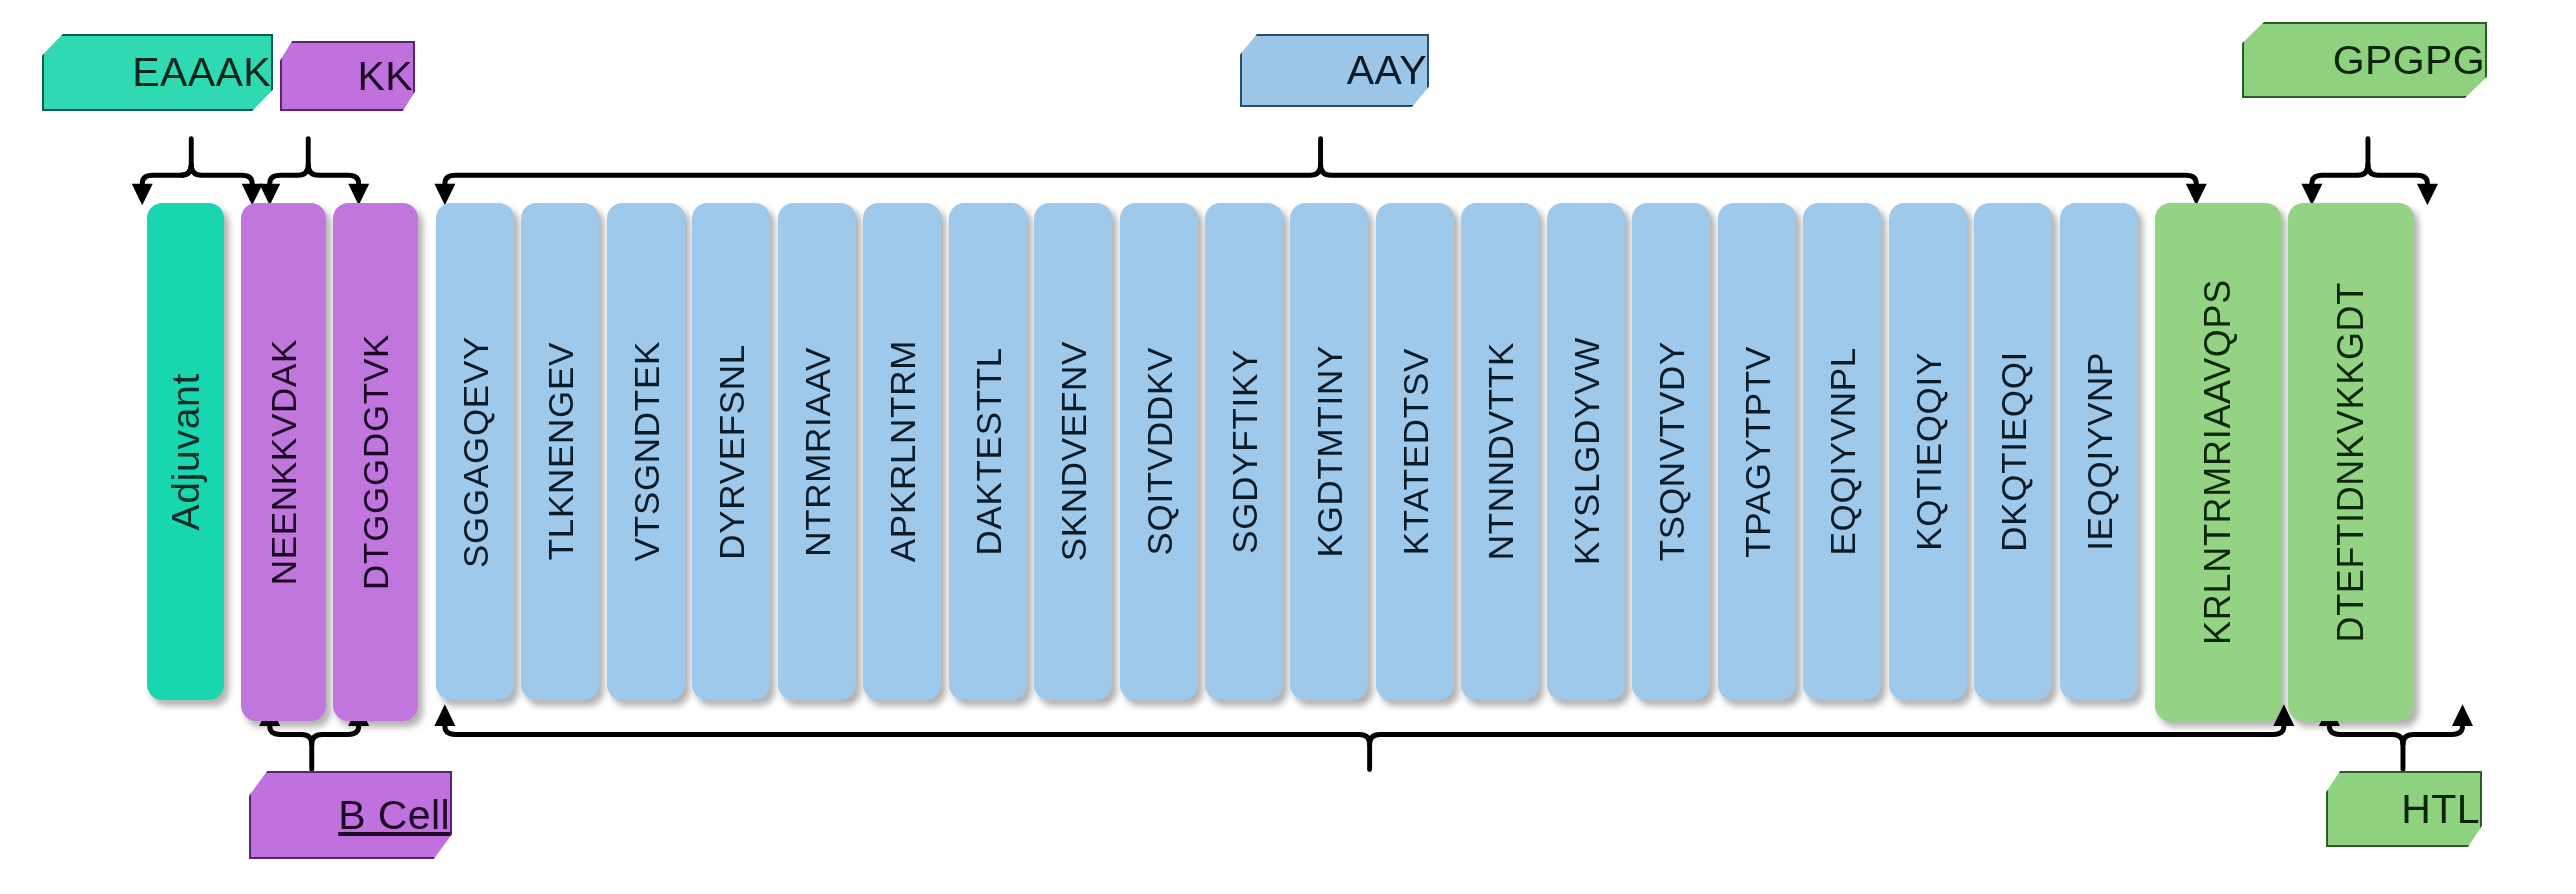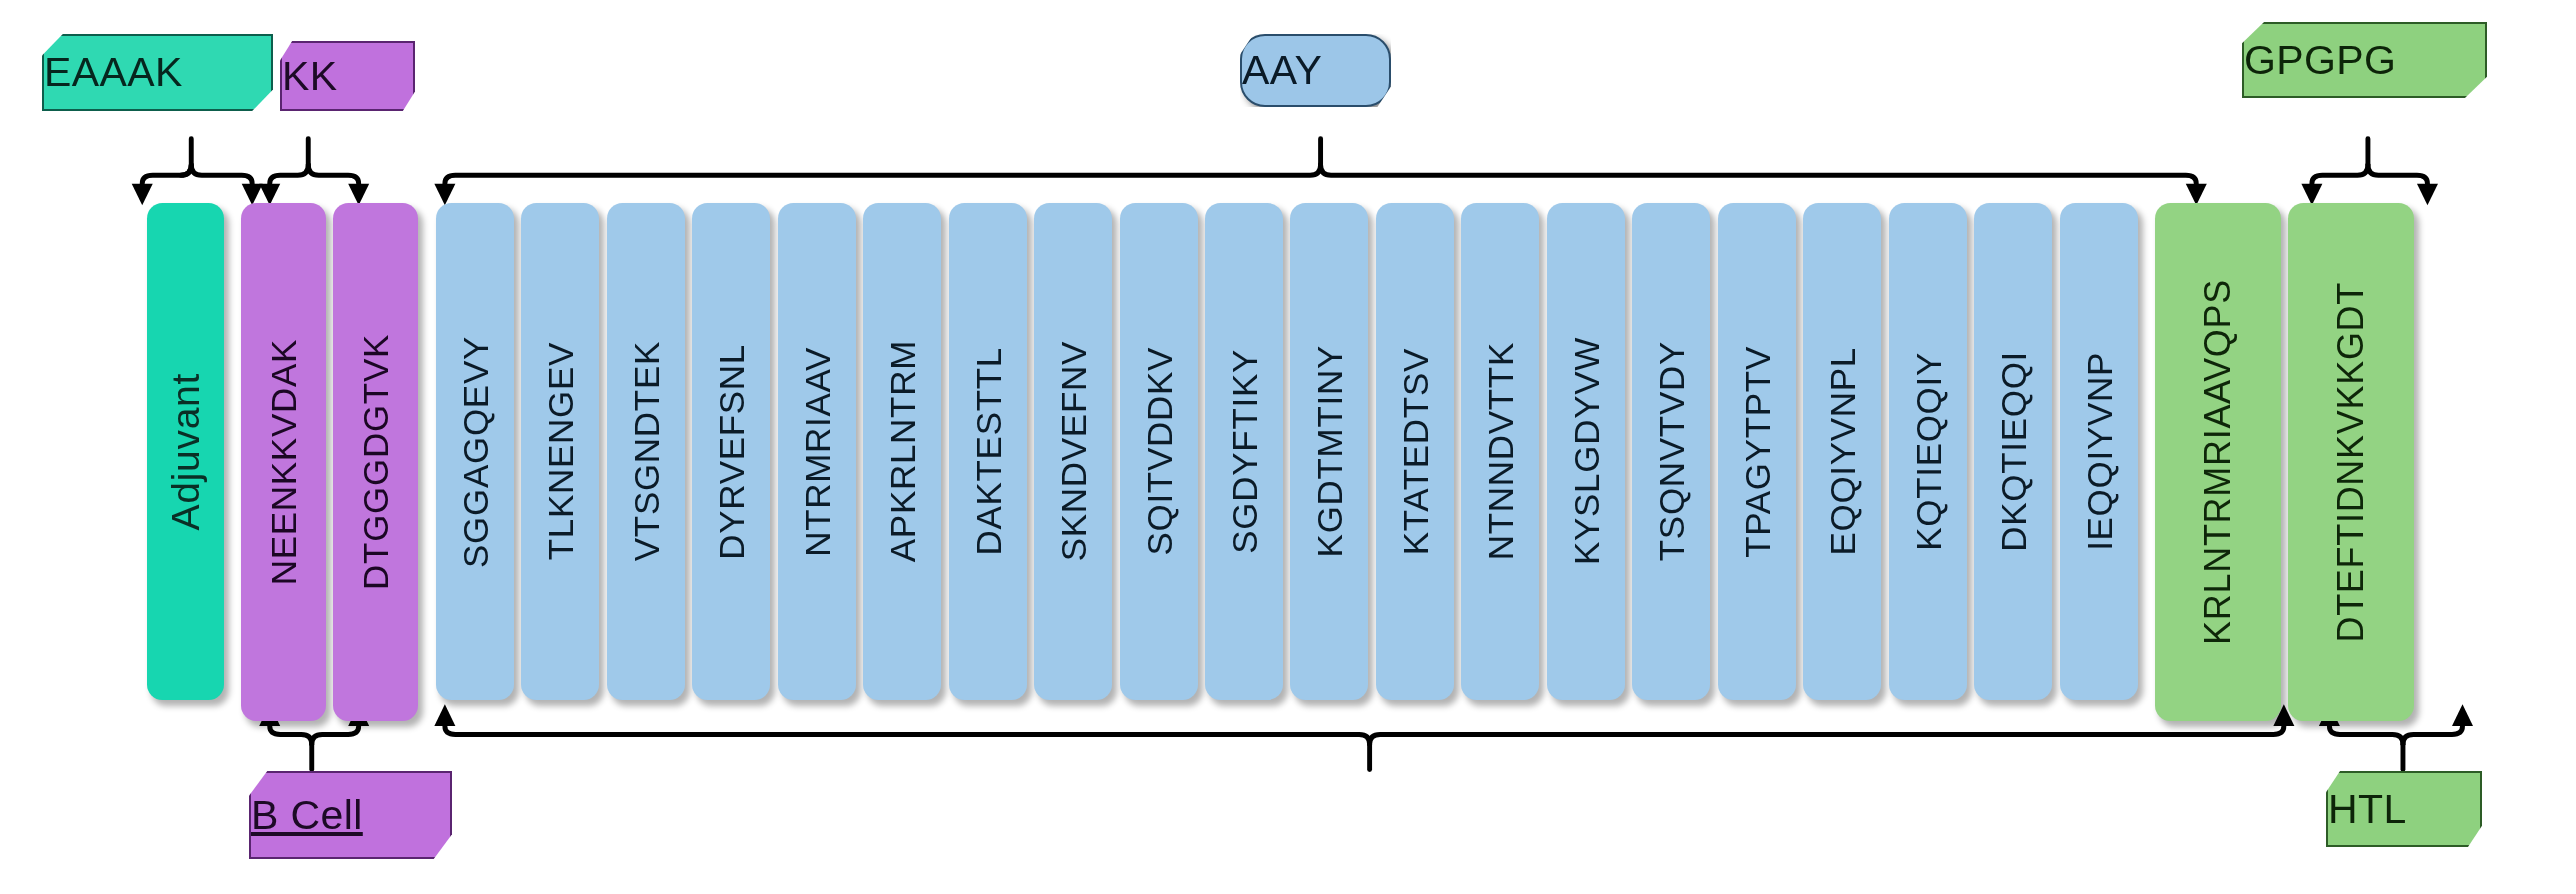--- a/index.html
+++ b/index.html
@@ -18,21 +18,21 @@
     background: #ffffff;
     overflow: hidden;
   }
 
   
   .tag {
     position: absolute;
     box-sizing: border-box;
     display: flex;
     align-items: center;
-    justify-content: flex-start;
+    justify-content: flex-end;
     font-size: 41px;
     color: #111111;
     letter-spacing: 0.4px;
     clip-path: polygon(0% 28%, 9% 0%, 100% 0%, 100% 72%, 91% 100%, 0% 100%);
     filter: drop-shadow(4.2px 4.9px 3.5px rgba(0,0,0,0.45));
     border: 2.8px solid rgba(0,0,0,0.75);
   }
   .tag.teal   { background:#2fd9b2; border-color:#0d5e4c; color:#06261e; }
   .tag.purple { background:#c071dd; border-color:#5a2470; color:#1d0a26; }
   .tag.blue   { background:#9cc6e8; border-color:#2a4d6b; color:#0a1a27; }
@@ -128,21 +128,21 @@
   </svg>
 
   <div class="tag teal" style="left:42px;  top:34px;  width:231px; height:77px;">
     <span>EAAAK</span>
   </div>
 
   <div class="tag purple" style="left:280px; top:41px;  width:135px; height:70px;">
     <span>KK</span>
   </div>
 
-  <div class="tag blue" style="left:1240px; top:34px; width:151px; height:73px;border-radius:25px;">
+  <div class="tag blue" style="left:1240px; top:34px; width:189px; height:73px;">
     <span>AAY</span>
   </div>
 
   <div class="tag green" style="left:2242px; top:22px; width:245px; height:76px;">
     <span>GPGPG</span>
   </div>
 
   <div id="bar-track">
       <div class="bar teal" style="left: 147px; top: 203px; width: 77px; height: 497px;">
         <span class="vlabel" style="font-size: 39px;">Adjuvant</span>

